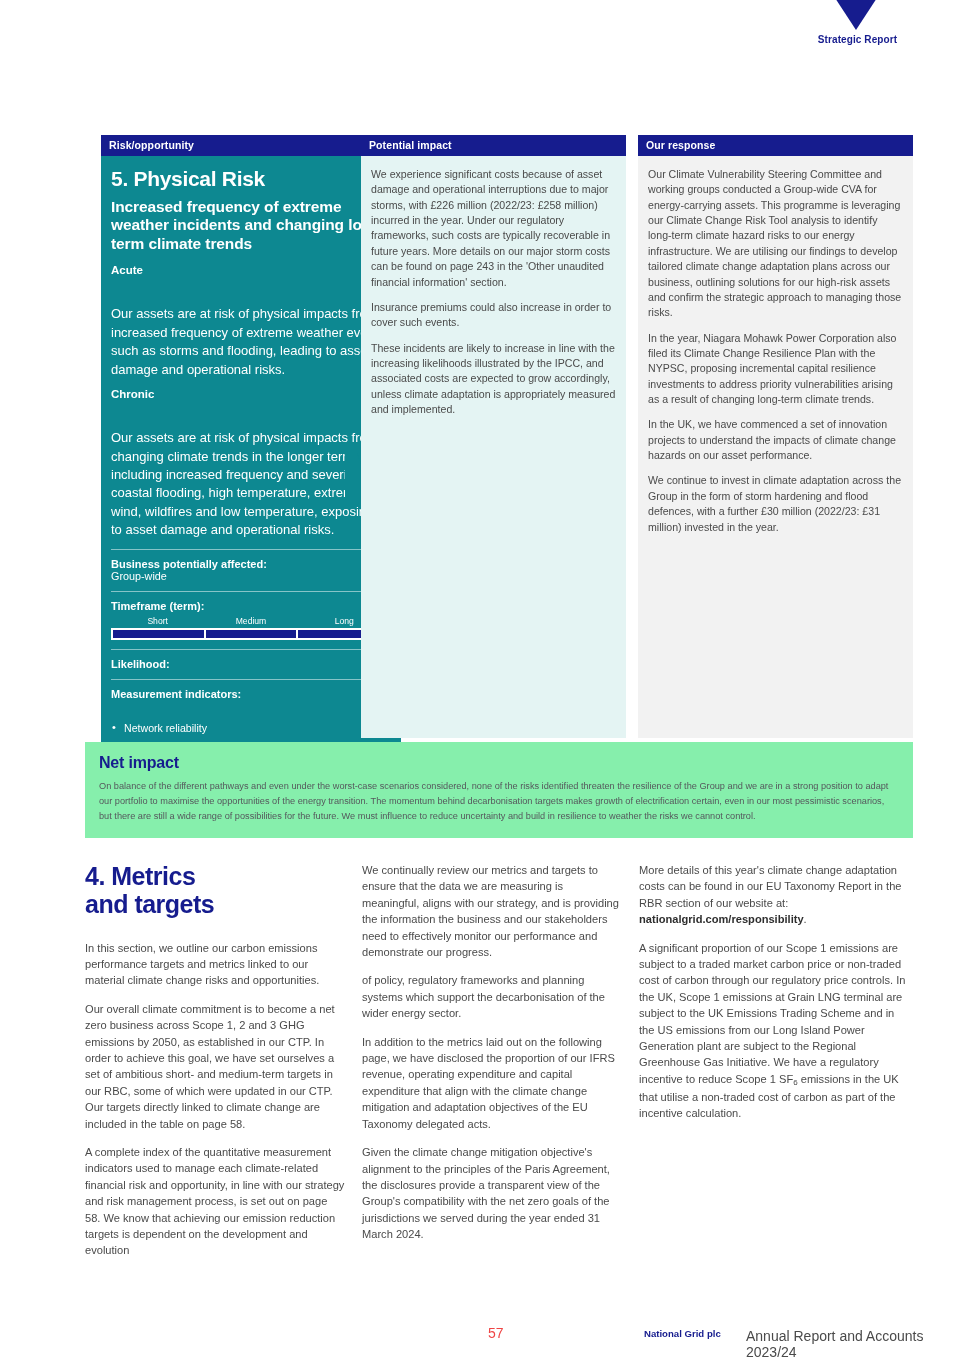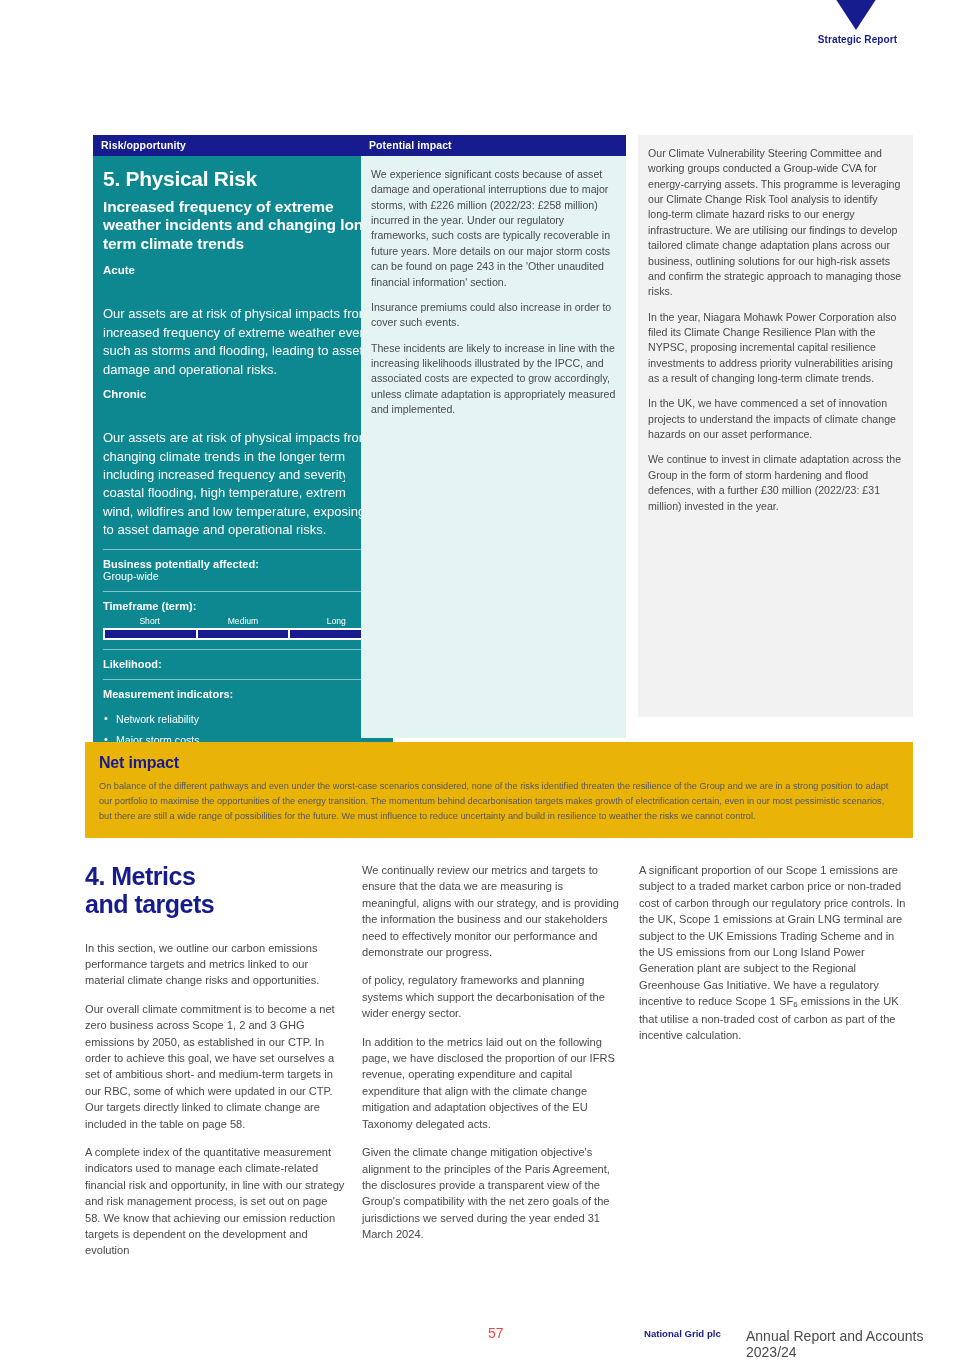--- a/index.html
+++ b/index.html
@@ -42,21 +42,21 @@
 
   
   #risk-panel {
     position: absolute;
     top: 135px;
     left: 85px;
     width: 828px;
     height: 588px;
   }
   .risk-col { position: absolute; top: 0; }
-  .col-risk      { left: 8px;    width: 300px; }
+  .col-risk      { left: 16px;    width: 300px; }
   .col-impact    { left: 276px; width: 265px; }
   .col-response  { left: 553px; width: 275px; }
 
   .col-head {
     background: #161c8e;
     color: #ffffff;
     font-size: 10.5px;
     font-weight: bold;
     padding: 4px 8px 5px 8px;
     letter-spacing: .1px;
@@ -128,21 +128,21 @@
     display: flex;
     background: #ffffff;
     height: 12px;
     padding: 2px;
     gap: 2px;
   }
   .scale-track .seg { flex: 1; background: transparent; }
   .scale-track .seg.on-navy { background: #161c8e; }
   .scale-track .seg.on-grey { background: #8a8a8a; }
 
-  .ind-title { font-size: 11px; font-weight: bold; margin-bottom: 12px; }
+  .ind-title { font-size: 11px; font-weight: bold; margin-bottom: 21px; }
   .ind-list { list-style: none; }
   .ind-list li {
     font-size: 10.6px;
     line-height: 1.35;
     margin-bottom: 7px;
     padding-left: 13px;
     position: relative;
   }
   .ind-list li::before {
     content: "\2022";
@@ -159,21 +159,21 @@
     margin-bottom: 10px;
   }
   .body-p:last-child { margin-bottom: 0; }
 
   
   #net-impact {
     position: absolute;
     top: 742px;
     left: 85px;
     width: 828px;
-    background: #eab308;
+    background: #86efac;
     padding: 12px 14px 14px 14px;
   }
   .net-title {
     font-size: 16px;
     font-weight: bold;
     color: #161c8e;
     margin-bottom: 7px;
     letter-spacing: -.2px;
   }
   .net-body {
@@ -309,20 +309,21 @@
   <div class="risk-col col-impact">
     <div class="col-head">Potential impact</div>
     <div class="col-body">
       <p class="body-p">We experience significant costs because of asset damage and operational interruptions due to major storms, with £226 million (2022/23: £258 million) incurred in the year. Under our regulatory frameworks, such costs are typically recoverable in future years. More details on our major storm costs can be found on page 243 in the 'Other unaudited financial information' section.</p>
       <p class="body-p">Insurance premiums could also increase in order to cover such events.</p>
       <p class="body-p">These incidents are likely to increase in line with the increasing likelihoods illustrated by the IPCC, and associated costs are expected to grow accordingly, unless climate adaptation is appropriately measured and implemented.</p>
     </div>
   </div>
 
   <div class="risk-col col-response">
+    <div class="col-head">Our response</div>
     <div class="col-body">
       <p class="body-p">Our Climate Vulnerability Steering Committee and working groups conducted a Group-wide CVA for energy-carrying assets. This programme is leveraging our Climate Change Risk Tool analysis to identify long-term climate hazard risks to our energy infrastructure. We are utilising our findings to develop tailored climate change adaptation plans across our business, outlining solutions for our high-risk assets and confirm the strategic approach to managing those risks.</p>
       <p class="body-p">In the year, Niagara Mohawk Power Corporation also filed its Climate Change Resilience Plan with the NYPSC, proposing incremental capital resilience investments to address priority vulnerabilities arising as a result of changing long-term climate trends.</p>
       <p class="body-p">In the UK, we have commenced a set of innovation projects to understand the impacts of climate change hazards on our asset performance.</p>
       <p class="body-p">We continue to invest in climate adaptation across the Group in the form of storm hardening and flood defences, with a further £30 million (2022/23: £31 million) invested in the year.</p>
     </div>
   </div>
 </div>
 
 <div id="net-impact">
@@ -343,20 +344,21 @@
   </div>
 
   <div class="m-col m-col-2">
     <p class="m-p">We continually review our metrics and targets to ensure that the data we are measuring is meaningful, aligns with our strategy, and is providing the information the business and our stakeholders need to effectively monitor our performance and demonstrate our progress.</p>
     <p class="m-p">of policy, regulatory frameworks and planning systems which support the decarbonisation of the wider energy sector.</p>
     <p class="m-p">In addition to the metrics laid out on the following page, we have disclosed the proportion of our IFRS revenue, operating expenditure and capital expenditure that align with the climate change mitigation and adaptation objectives of the EU Taxonomy delegated acts.</p>
     <p class="m-p">Given the climate change mitigation objective's alignment to the principles of the Paris Agreement, the disclosures provide a transparent view of the Group's compatibility with the net zero goals of the jurisdictions we served during the year ended 31 March 2024.</p>
   </div>
 
   <div class="m-col m-col-3">
+    <p class="m-p"><span>More details of this year's climate change adaptation costs can be found in our EU Taxonomy Report in the RBR section of our website at: </span><span class="m-strong">nationalgrid.com/responsibility</span><span>.</span></p>
     <p class="m-p"><span>A significant proportion of our Scope 1 emissions are subject to a traded market carbon price or non-traded cost of carbon through our regulatory price controls. In the UK, Scope 1 emissions at Grain LNG terminal are subject to the UK Emissions Trading Scheme and in the US emissions from our Long Island Power Generation plant are subject to the Regional Greenhouse Gas Initiative. We have a regulatory incentive to reduce Scope 1 SF</span><sub>6</sub><span> emissions in the UK that utilise a non-traded cost of carbon as part of the incentive calculation.</span></p>
   </div>
 </div>
 
 <div id="page-footer">
   <div class="pg-num">57</div>
   <div class="foot-brand">National Grid plc</div>
   <div class="foot-meta">Annual Report and Accounts 2023/24</div>
 </div>
 

